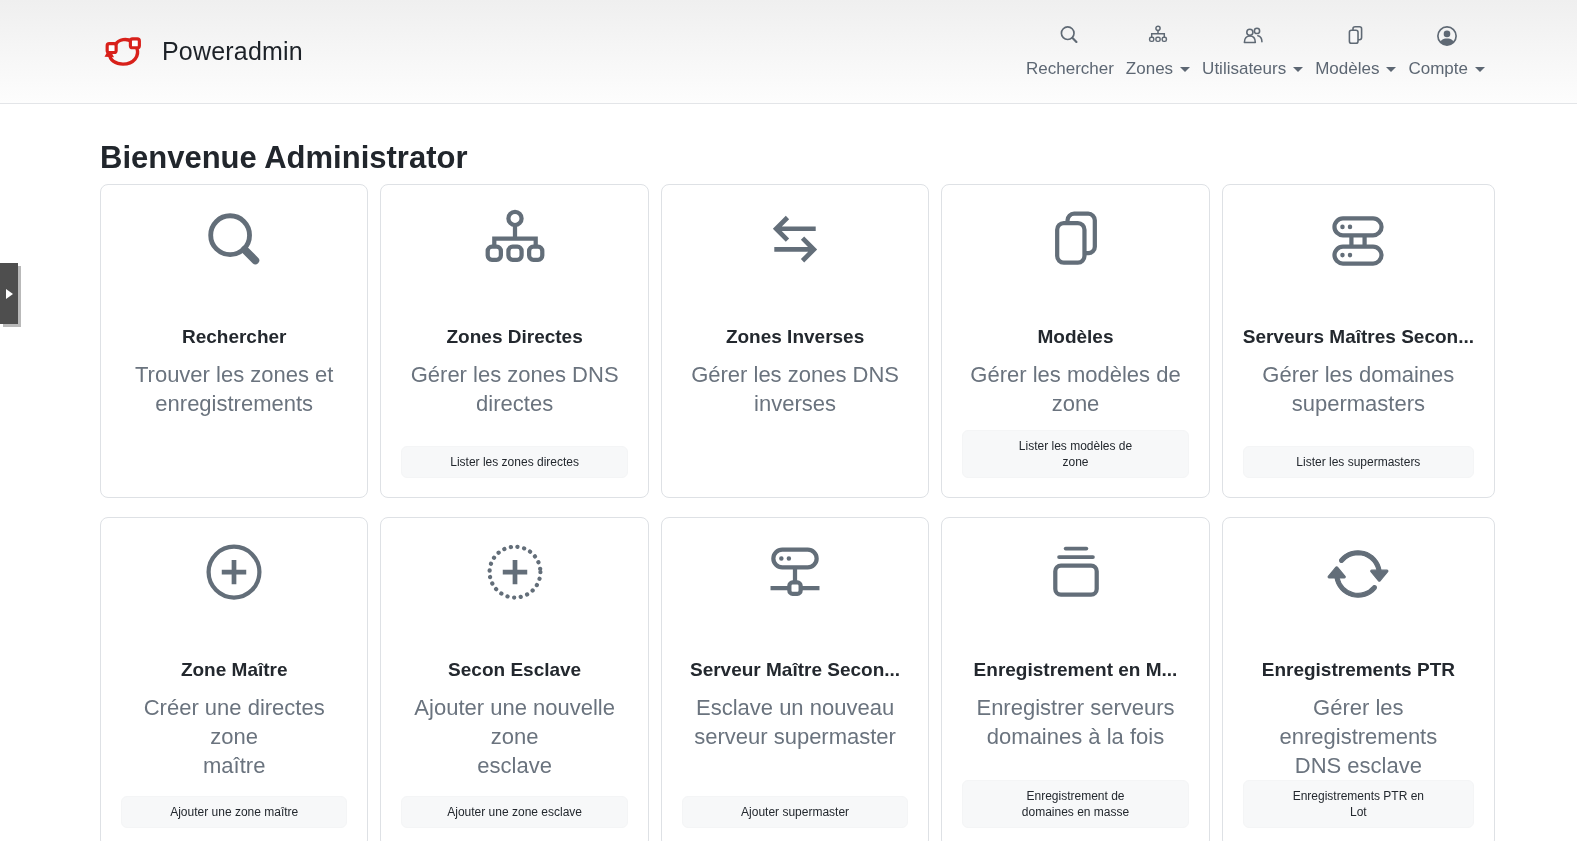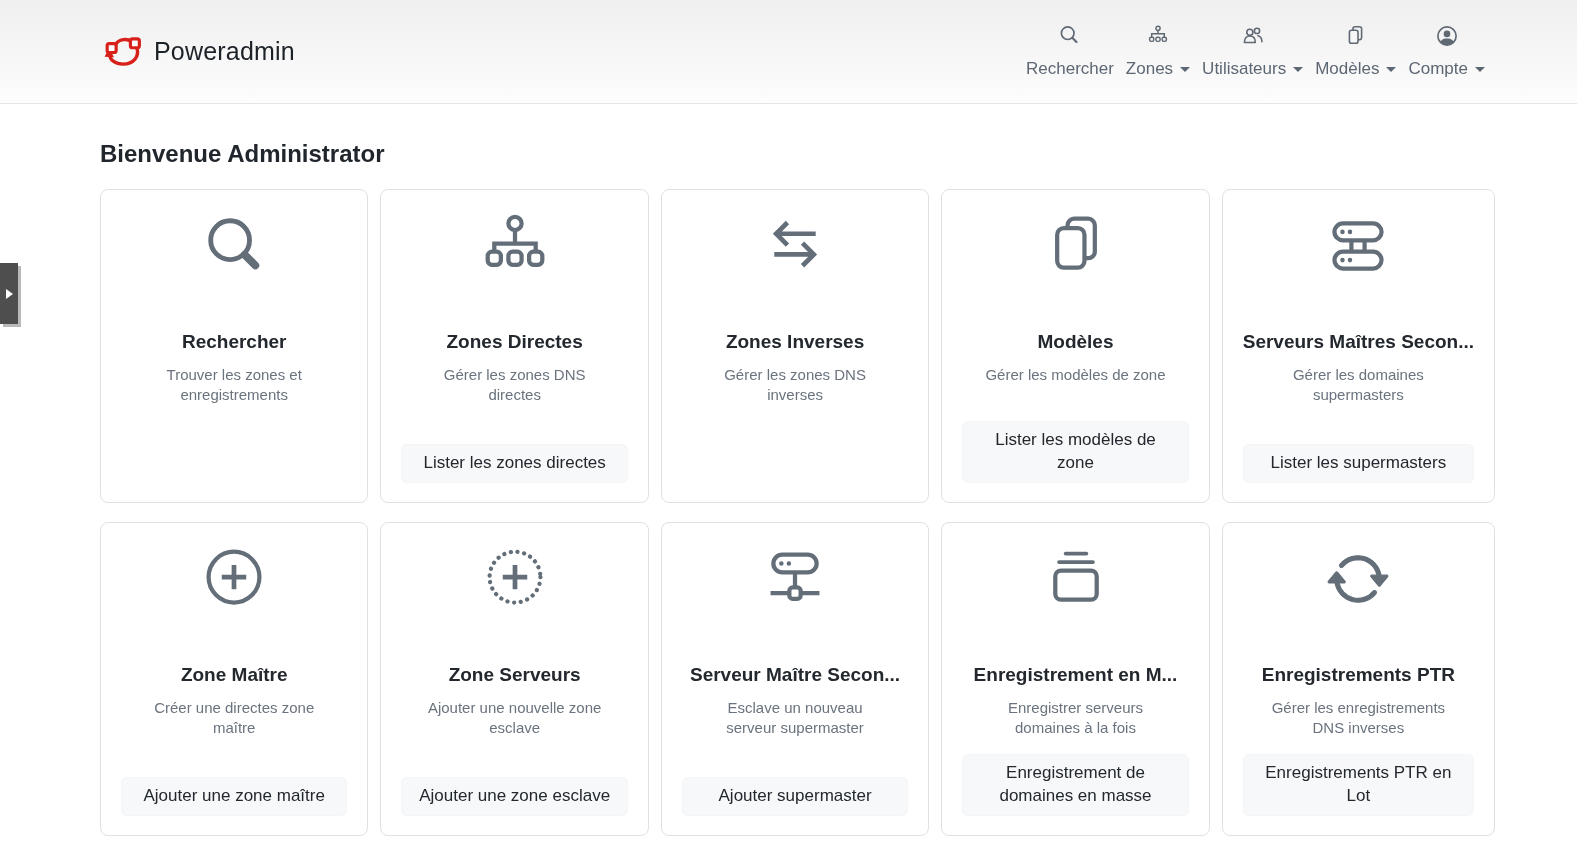--- a/index.html
+++ b/index.html
@@ -14,21 +14,21 @@
   
   .navbar {
     height:104px;
     background:linear-gradient(#efefef, #fdfdfd);
     border-bottom:1px solid #e3e5e8;
     display:flex; align-items:center; justify-content:space-between;
     padding:0 86px 0 104px;
   }
   .brand { display:flex; align-items:center; gap:12px; cursor:pointer; }
   .brand-logo svg { display:block; }
-  .brand-name { font-size:25px; font-weight:500; color:#1d2228; letter-spacing:.2px; }
+  .brand-name { font-size:25px; font-weight:500; color:#1d2228; letter-spacing:.2px;margin-left:8px; }
 
   .nav-items { display:flex; align-items:center; }
   .nav-item {
     display:flex; flex-direction:column; align-items:center;
     padding:0 6px; cursor:pointer;
   }
   .nav-icon { height:22px; margin-bottom:12px; color:#5f6974; }
   .nav-icon svg { display:block; }
   .nav-label { font-size:17px; color:#5d6773; white-space:nowrap; line-height:20px; }
   .caret {
@@ -44,44 +44,44 @@
     display:flex; align-items:center; justify-content:center; cursor:pointer;
   }
   .sidebar-toggle .tri {
     width:0; height:0;
     border-left:7px solid #ffffff;
     border-top:5px solid transparent; border-bottom:5px solid transparent;
   }
 
   
   .main { padding:36px 82px 0 100px; }
-  .page-heading { font-size:24px; font-weight:700; color:#21262c; margin:0 0 21px 0; }
+  .page-heading { font-size:31px; font-weight:700; color:#21262c; margin:0 0 8px 0; }
 
   .grid {
     display:grid;
     grid-template-columns:repeat(5, 1fr);
     column-gap:12px; row-gap:19px;
   }
   .card {
     background:#fff;
     border:1px solid #dee1e5;
     border-radius:8px;
     min-height:314px;
     padding:20px 20px 19px;
     display:flex; flex-direction:column; align-items:center;
     text-align:center;
   }
   .card-icon { height:68px; margin:2px 0 50px; display:flex; align-items:center; justify-content:center; color:#636e79; }
   .card-icon svg { display:block; }
   .card-title { font-size:19px; font-weight:700; color:#23282e; line-height:1.25; white-space:nowrap; }
-  .card-desc  { font-size:15px; color:#6a737e; line-height:1.32; margin-top:11px; white-space:pre-line; }
+  .card-desc  { font-size:22px; color:#6a737e; line-height:1.32; margin-top:11px; white-space:pre-line; }
   .card-btn {
     margin-top:auto; width:100%;
     background:#f7f8f9; border:1px solid #f4f5f6; border-radius:6px;
-    font-family:inherit; font-size:17px; color:#23282e; line-height:1.35;
+    font-family:inherit; font-size:12px; color:#23282e; line-height:1.35;
     padding:7px 8px; white-space:pre-line; cursor:pointer;
   }
 </style>
 </head>
 <body>
 
 <div class="navbar">
   <div class="brand">
     <span class="brand-logo">
       <svg width="38" height="34" viewBox="0 0 36 32" fill="none">
@@ -246,21 +246,21 @@
       <button class="card-btn">Ajouter une zone maître</button>
     </div>
 
     <div class="card">
       <div class="card-icon">
         <svg width="64" height="64" viewBox="0 0 68 68" fill="none" stroke="currentColor">
           <circle cx="34" cy="32" r="27" stroke-width="4.5" stroke-dasharray="0.1 7.07" stroke-linecap="round"></circle>
           <path d="M34,19 V45 M21,32 H47" stroke-width="5"></path>
         </svg>
       </div>
-      <div class="card-title">Zone Serveurs</div>
+      <div class="card-title">Secon Esclave</div>
       <div class="card-desc">Ajouter une nouvelle zone
 esclave</div>
       <button class="card-btn">Ajouter une zone esclave</button>
     </div>
 
     <div class="card">
       <div class="card-icon">
         <svg width="64" height="64" viewBox="0 0 68 68" fill="none" stroke="currentColor" stroke-width="4.5">
           <rect x="11" y="8" width="46" height="19" rx="9.5"></rect>
           <circle cx="19.5" cy="17.5" r="1.2" fill="currentColor" stroke-width="2.4"></circle>
@@ -293,19 +293,19 @@
 
     <div class="card">
       <div class="card-icon">
         <svg width="62" height="62" viewBox="0 0 16 16" fill="currentColor">
           <path d="M11.534 7h3.932a.25.25 0 0 1 .192.41l-1.966 2.36a.25.25 0 0 1-.384 0l-1.966-2.36a.25.25 0 0 1 .192-.41zm-11 2h3.932a.25.25 0 0 0 .192-.41L2.692 6.23a.25.25 0 0 0-.384 0L.342 8.59A.25.25 0 0 0 .534 9z" stroke="currentColor" stroke-width="0.3"></path>
           <path fill-rule="evenodd" d="M8 3c-1.552 0-2.94.707-3.857 1.818a.5.5 0 1 1-.771-.636A6.002 6.002 0 0 1 13.917 7H12.9A5.002 5.002 0 0 0 8 3zM3.1 9a5.002 5.002 0 0 0 8.757 2.182.5.5 0 1 1 .771.636A6.002 6.002 0 0 1 2.083 9H3.1z" stroke="currentColor" stroke-width="0.3"></path>
         </svg>
       </div>
       <div class="card-title">Enregistrements PTR</div>
       <div class="card-desc">Gérer les enregistrements
-DNS inverses</div>
+DNS esclave</div>
       <button class="card-btn">Enregistrements PTR en
 Lot</button>
     </div>
 
   </div>
 </div>
 
 </body></html>

